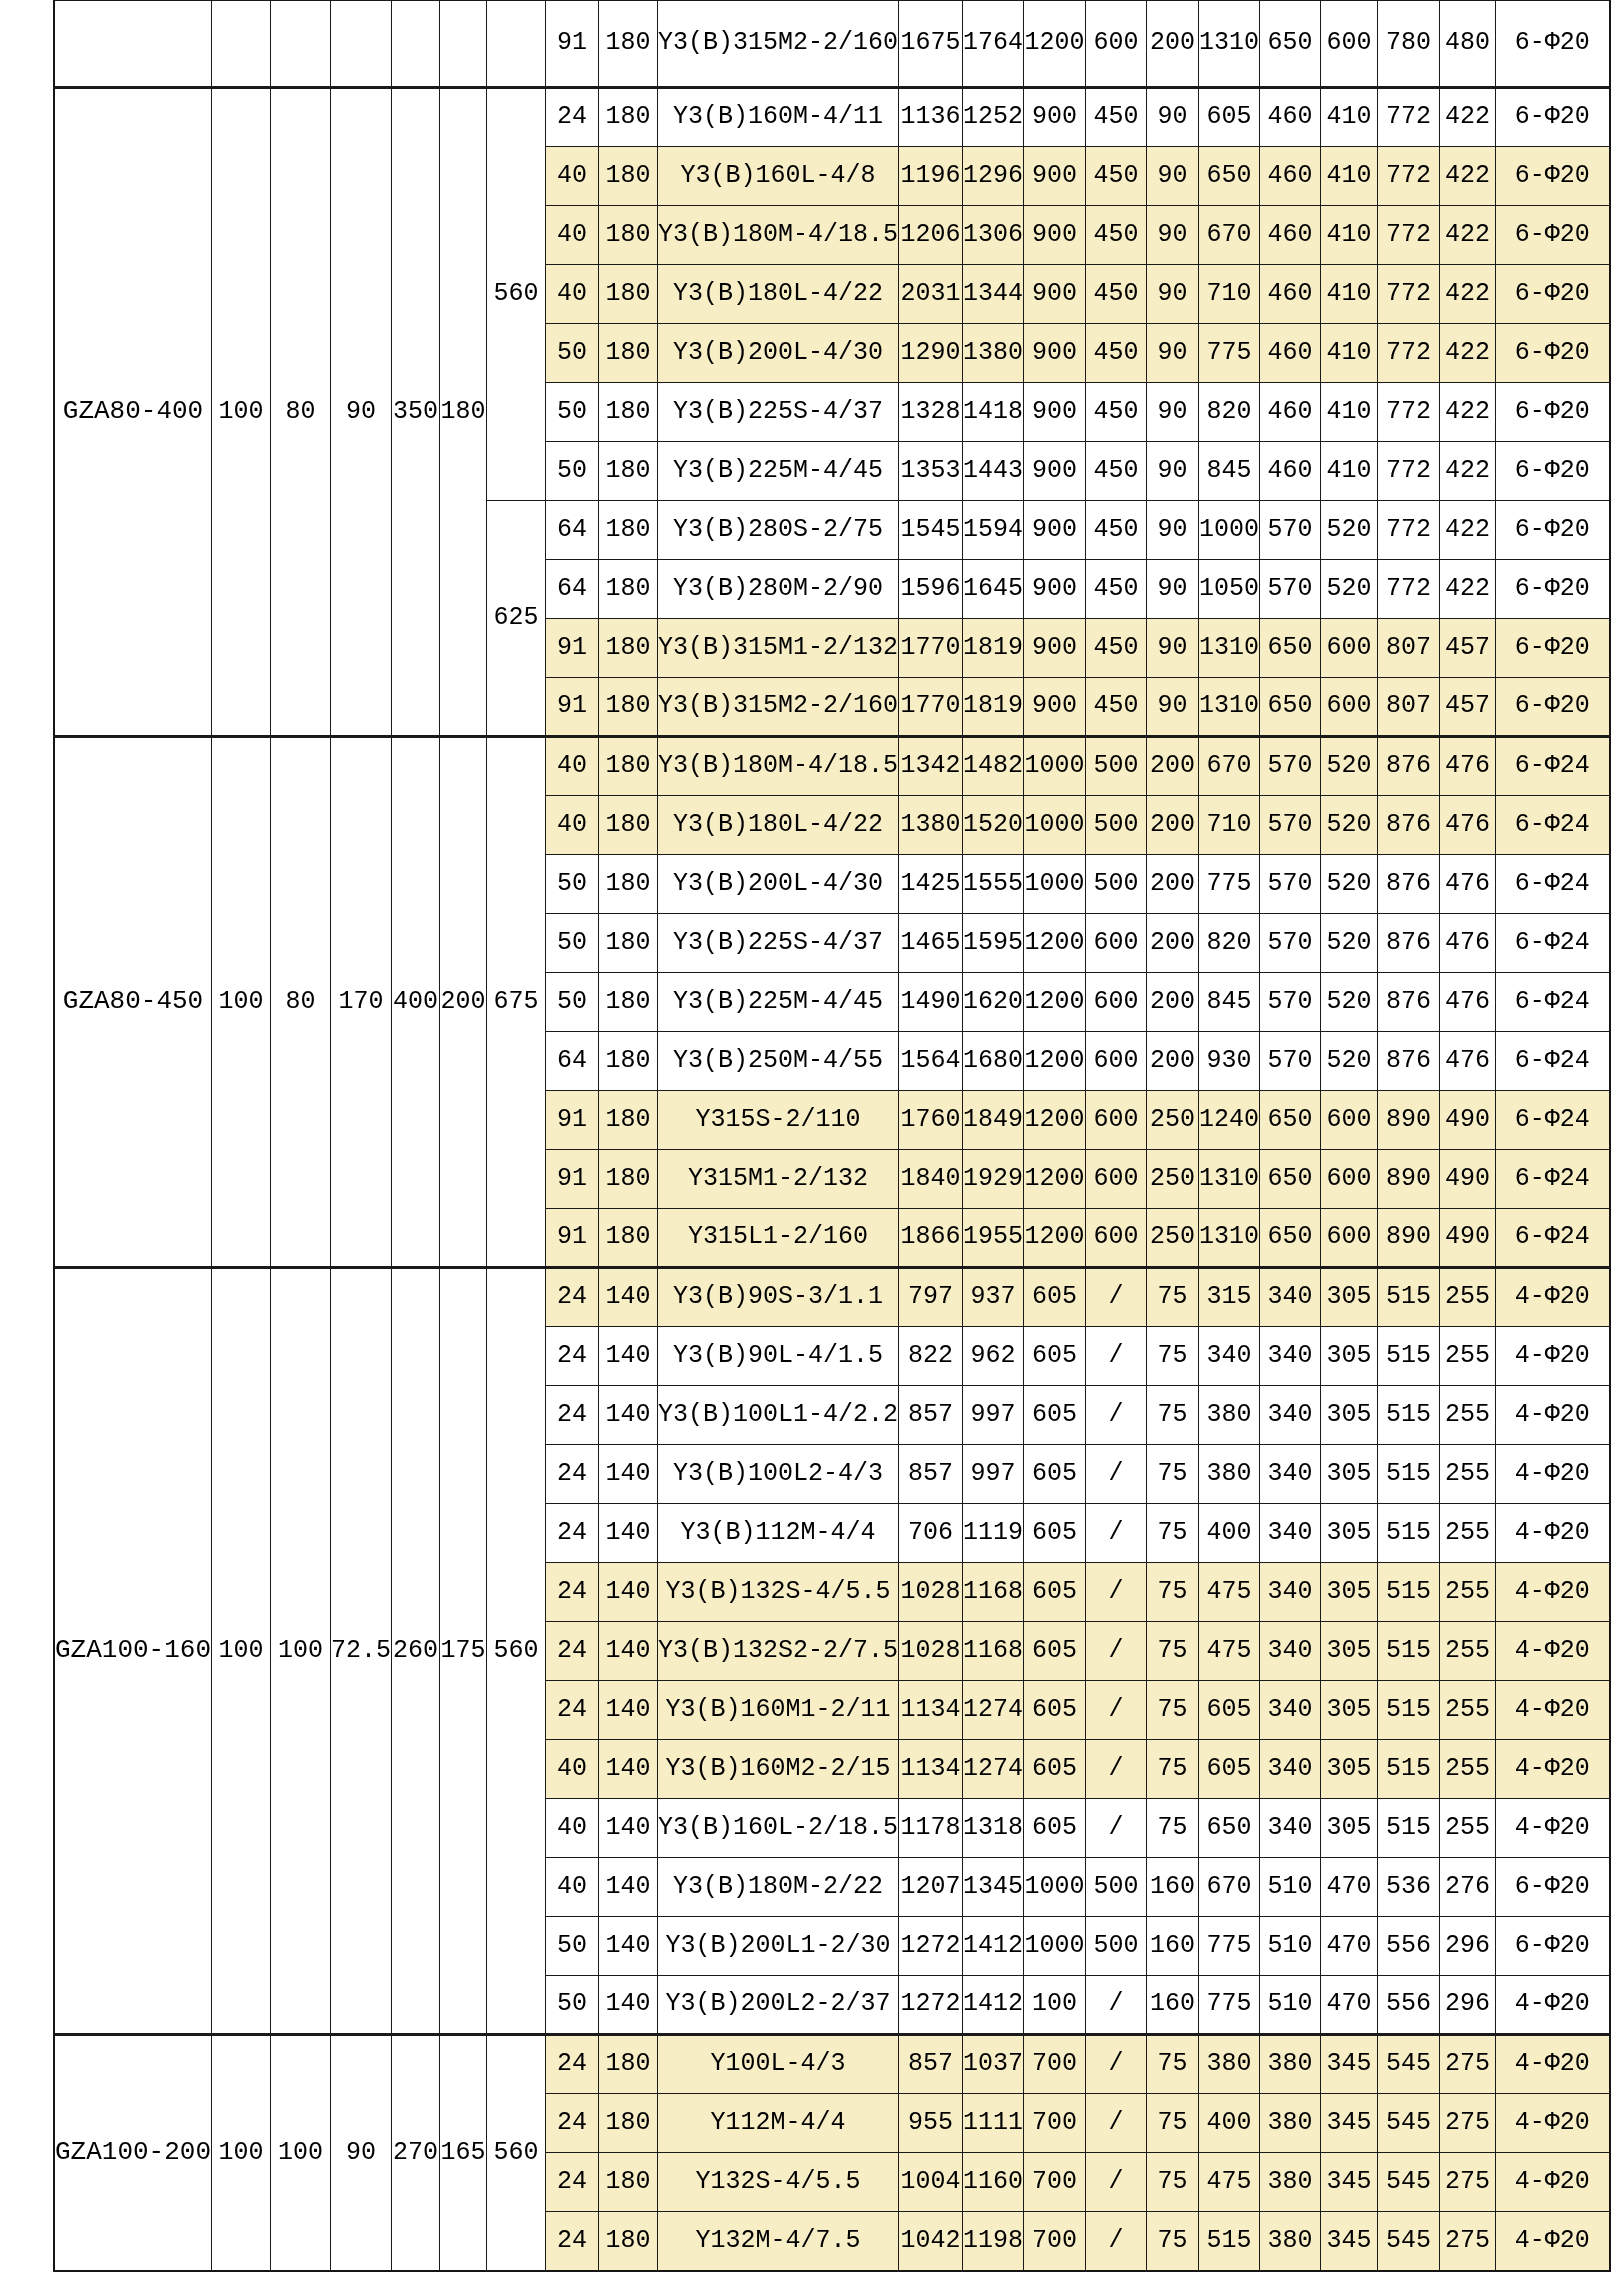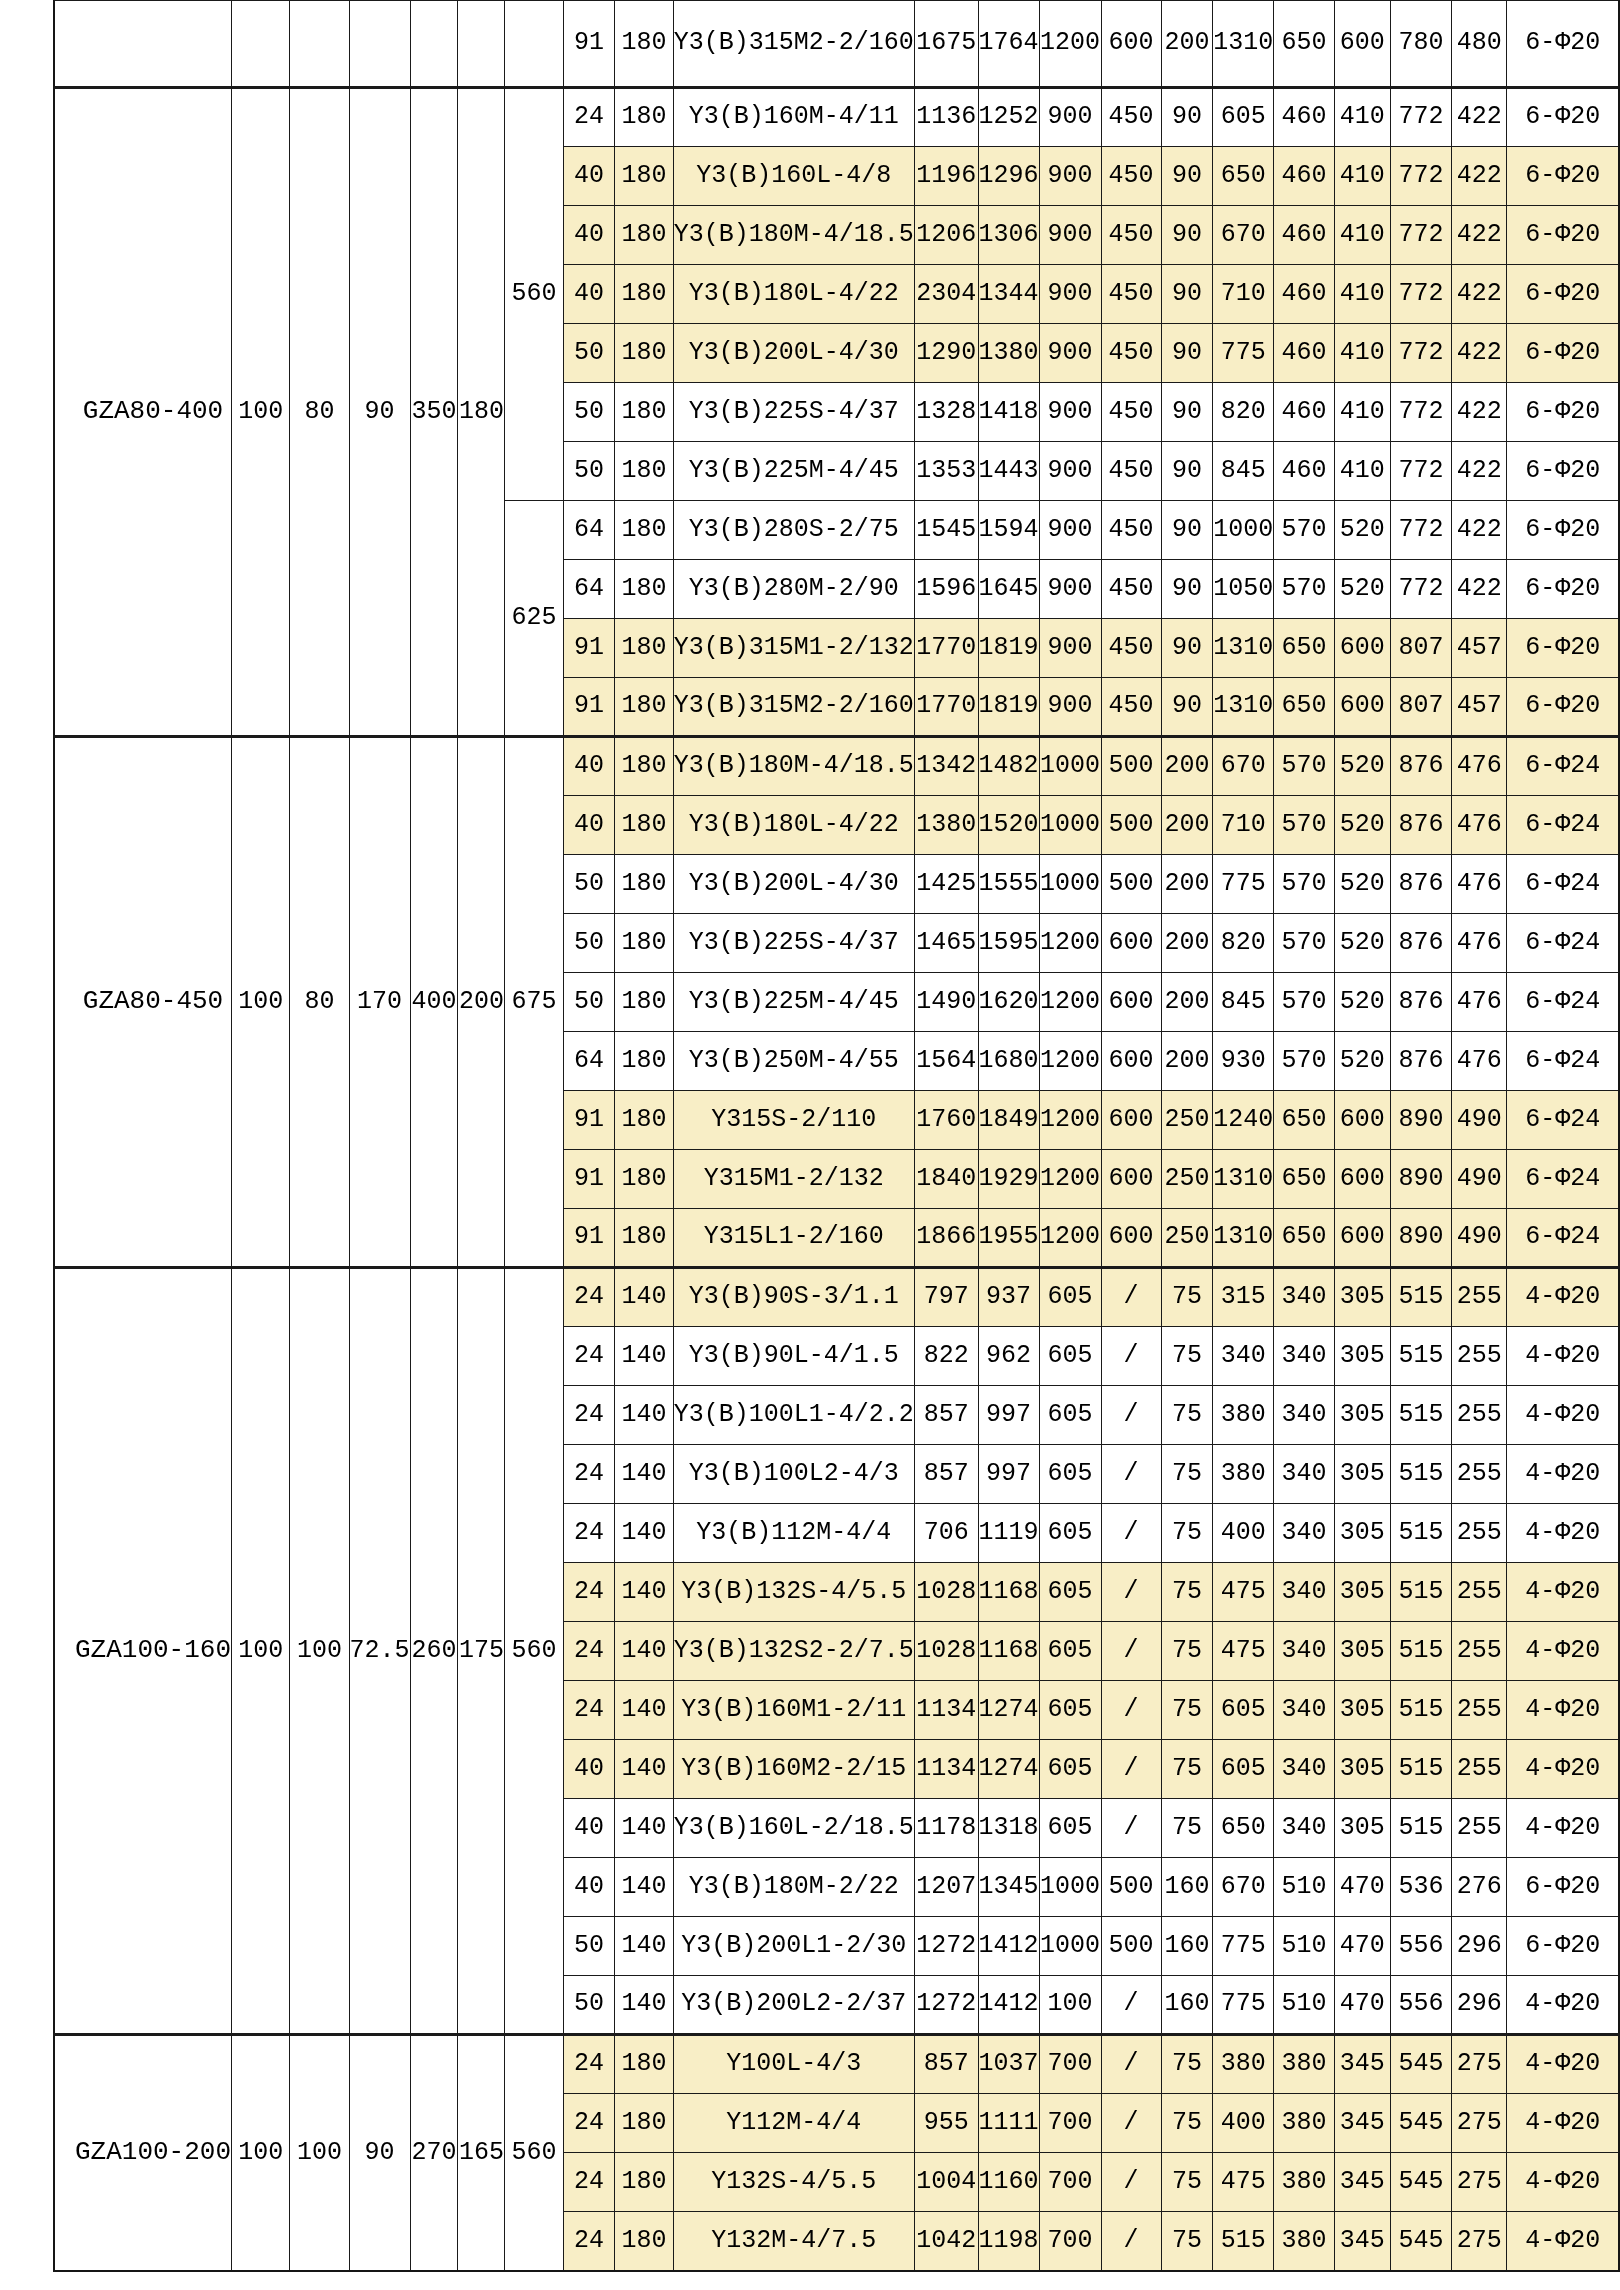--- a/index.html
+++ b/index.html
@@ -32,21 +32,21 @@
     color: #000000;
     padding: 0;
     overflow: hidden;
     white-space: nowrap;
     background: #ffffff;
   }
   table.spec tr { height: 59px; }
   table.spec tr.orphan { height: 87px; }
   table.spec tr.sec-start td { border-top-width: 3.6px; }
   table.spec td.hl { background: var(--hl, #f8eec6); }
-  table.spec td.model { font-size: 26px; padding-left: 20px; }
+  table.spec td.model { font-size: 26px; }
 </style>
 </head>
 <body>
 
 <div id="table-wrap">
   <table class="spec">
     <colgroup>
       <col style="width:156px">
         <col style="width:59px">
         <col style="width:60px">
@@ -145,21 +145,21 @@
           <td class="hl">460</td>
           <td class="hl">410</td>
           <td class="hl">772</td>
           <td class="hl">422</td>
           <td class="hl">6-Φ20</td>
         </tr>
         <tr>
           <td class="hl">40</td>
           <td class="hl">180</td>
           <td class="hl">Y3(B)180L-4/22</td>
-          <td class="hl">2304</td>
+          <td class="hl">2031</td>
           <td class="hl">1344</td>
           <td class="hl">900</td>
           <td class="hl">450</td>
           <td class="hl">90</td>
           <td class="hl">710</td>
           <td class="hl">460</td>
           <td class="hl">410</td>
           <td class="hl">772</td>
           <td class="hl">422</td>
           <td class="hl">6-Φ20</td>

